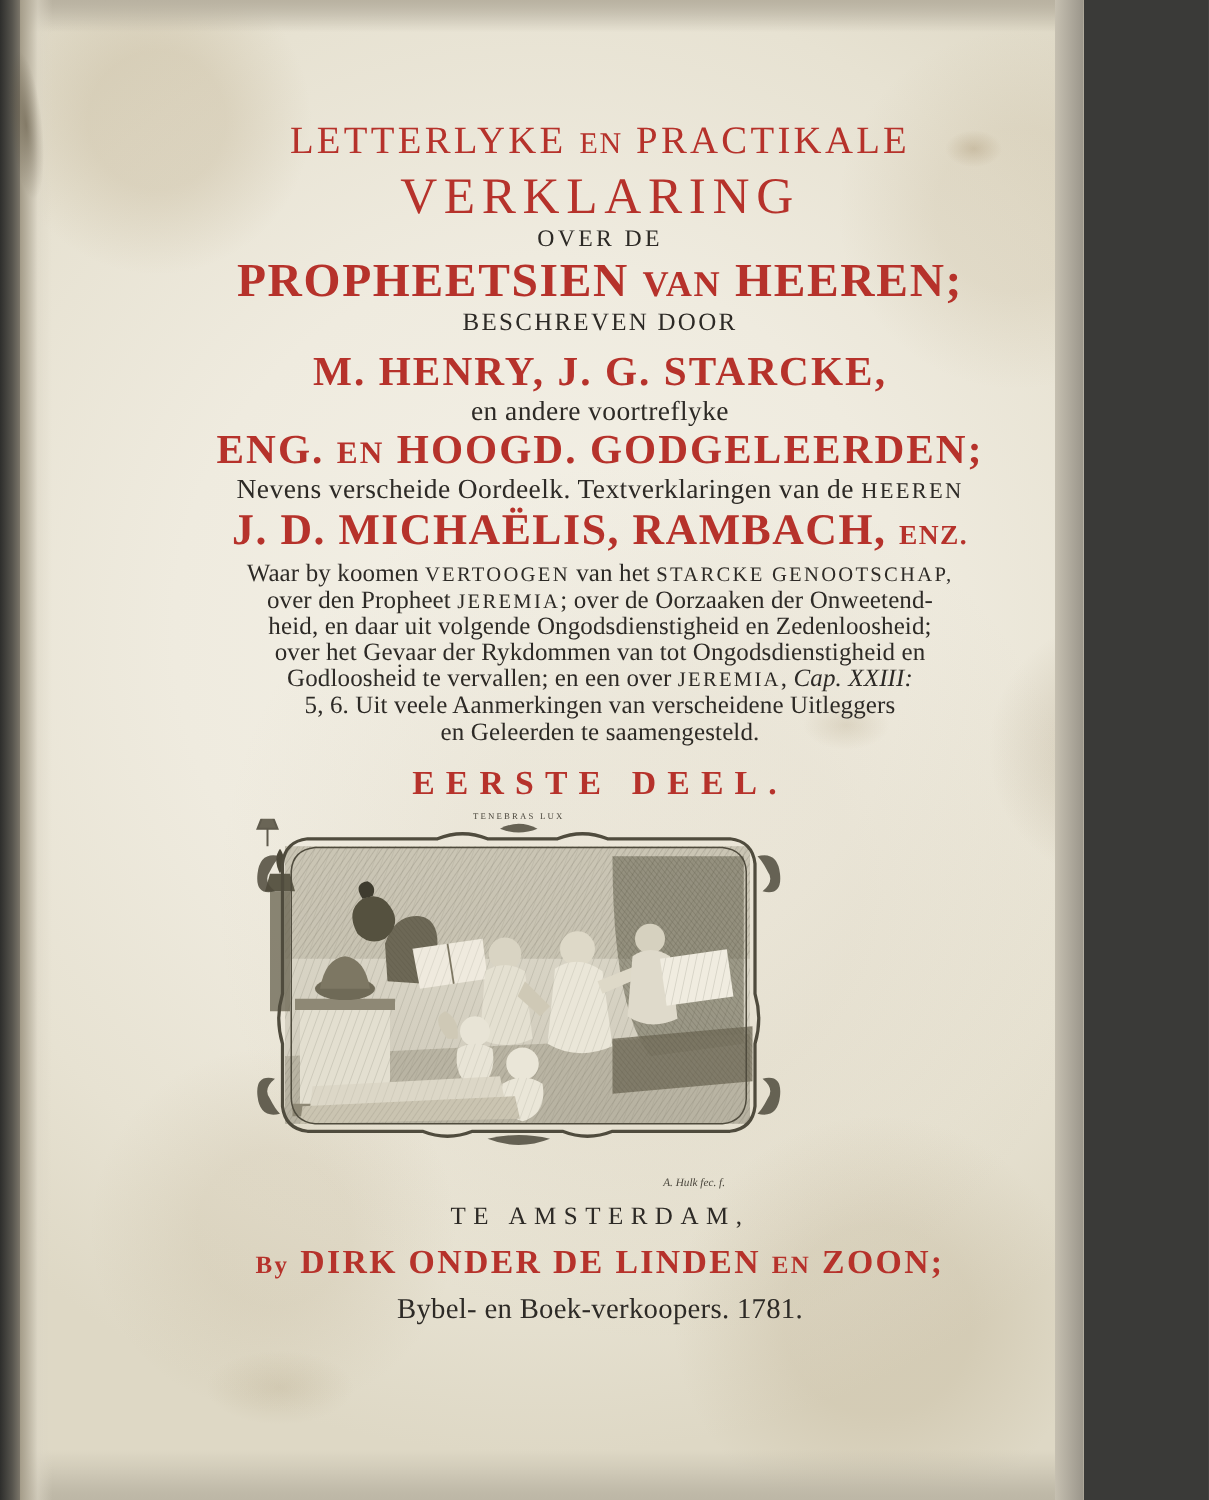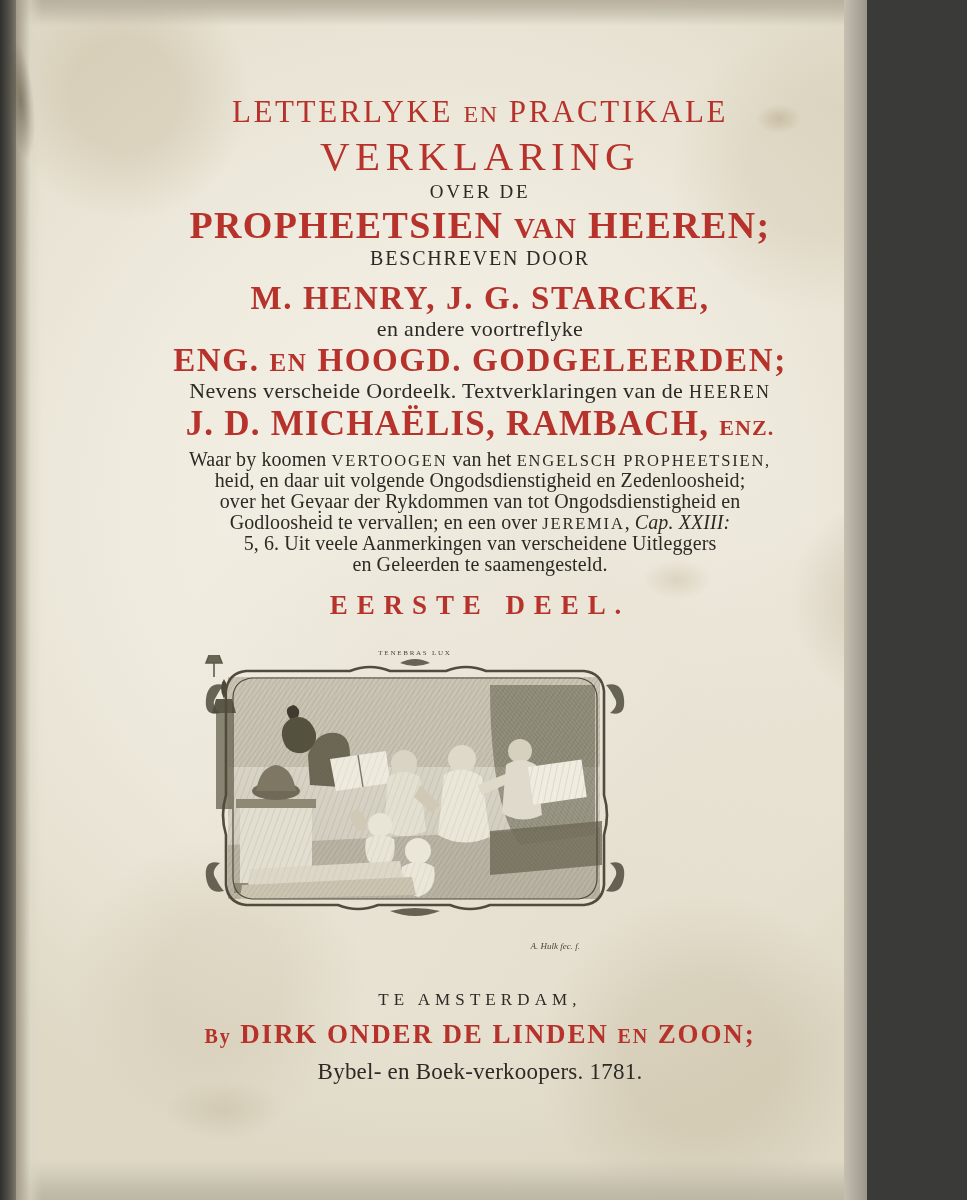--- a/index.html
+++ b/index.html
@@ -182,25 +182,24 @@
 
   
   .imprint {
     position: absolute;
     left: 56px;
     top: 962px;
     width: 820px;
     text-align: center;
   }
   .im1 {
-    font-size: 17px;
+    font-size: 20px;
     letter-spacing: 0.30em;
     color: #2d2a26;
     margin-bottom: 9px;
-    margin-top: 28px;
   }
   .im2 {
     font-size: 27px;
     font-weight: bold;
     letter-spacing: 0.07em;
     color: #b6322b;
     margin-bottom: 9px;
   }
   .im2 .small { font-size: 20px; }
   .im3 {
@@ -264,21 +263,24 @@
         <span>Nevens verscheide Oordeelk. Textverklaringen van de </span><span class="sc">HEEREN</span>
       </div>
 
       <div class="ln l8 red">
         <span>J. D. MICHAËLIS, RAMBACH,</span>
         <span class="small">ENZ.</span>
       </div>
 
       <div class="para">
         <div class="ln">
-          <span>Waar by koomen </span><span class="sc">VERTOOGEN</span><span> van het </span><span class="sc">ENGELSCH PROPHEETSIEN,</span>
+          <span>Waar by koomen </span><span class="sc">VERTOOGEN</span><span> van het </span><span class="sc">STARCKE GENOOTSCHAP,</span>
+        </div>
+        <div class="ln">
+          <span>over den Propheet </span><span class="sc">JEREMIA</span><span>; over de Oorzaaken der Onweetend-</span>
         </div>
         <div class="ln">heid, en daar uit volgende Ongodsdienstigheid en Zedenloosheid;</div>
         <div class="ln">over het Gevaar der Rykdommen van tot Ongodsdienstigheid en</div>
         <div class="ln">
           <span>Godlooshei̇d te vervallen; en een over </span><span class="sc">JEREMIA</span><span>, </span><span class="ital">Cap. XXIII:</span>
         </div>
         <div class="ln">5, 6.  Uit veele Aanmerkingen van verscheidene Uitleggers</div>
         <div class="ln">en Geleerden te saamengesteld.</div>
       </div>
 

